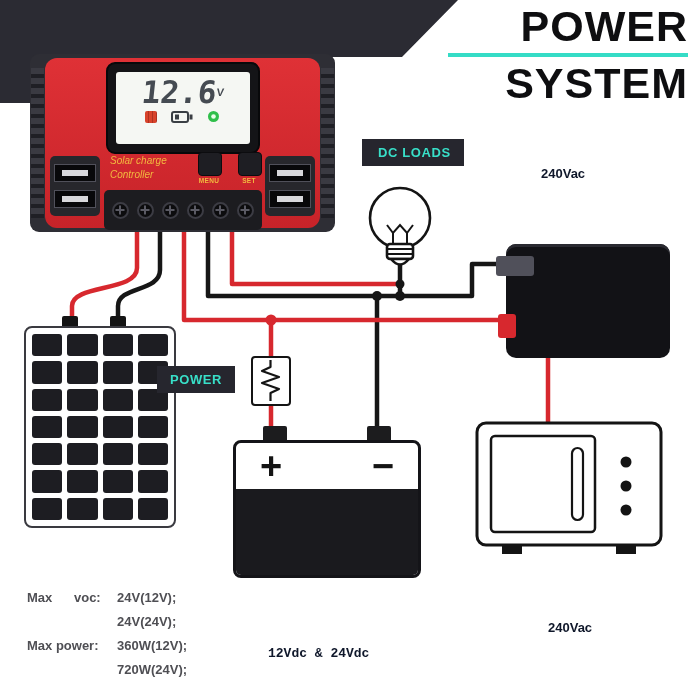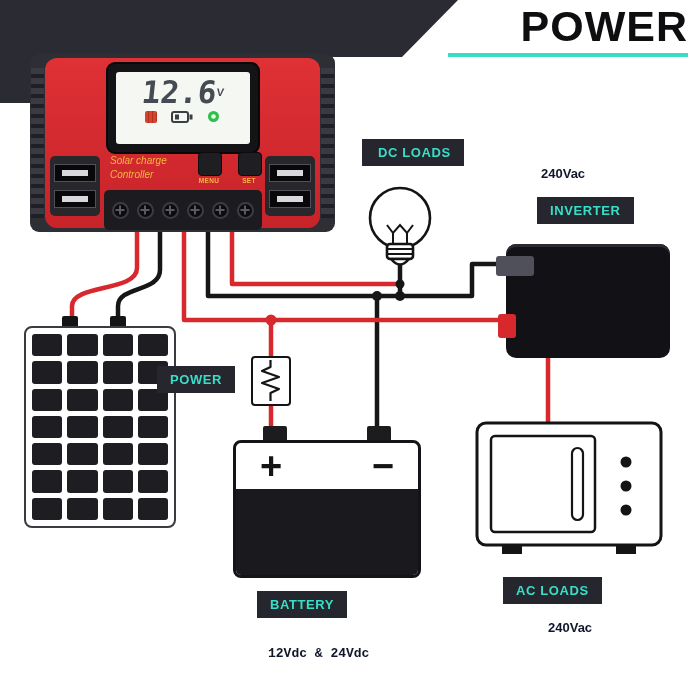--- a/index.html
+++ b/index.html
@@ -100,20 +100,21 @@
 </style>
 </head>
 <body>
 
 <div class="stage">
 
   <div class="banner"></div>
   <div class="titleblock">
     <div class="title-line">POWER</div>
     <div class="title-divider"></div>
+    <div class="title-line">SYSTEM</div>
   </div>
 
   <svg class="wires" width="700" height="700" viewBox="0 0 700 700">
     <g fill="none" stroke="#161616" stroke-width="4.5" stroke-linejoin="round">
       <path d="M160,218 V270 C160,292 118,286 118,306 V324"></path>
       <path d="M208,218 V296 H472 V264 H500"></path>
       <path d="M400,262 V296"></path>
       <path d="M377,296 V442"></path>
     </g>
     <g fill="none" stroke="#d7282e" stroke-width="4.5" stroke-linejoin="round">
@@ -260,23 +261,30 @@
     <rect x="17" y="16" width="104" height="96" rx="4" fill="none" stroke="#141414" stroke-width="2.5"></rect>
     <rect x="98" y="28" width="11" height="72" rx="5.5" fill="none" stroke="#141414" stroke-width="2.2"></rect>
     <circle cx="152" cy="42" r="5.5" fill="#141414"></circle>
     <circle cx="152" cy="66" r="5.5" fill="#141414"></circle>
     <circle cx="152" cy="90" r="5.5" fill="#141414"></circle>
     <rect x="28" y="125" width="20" height="9" fill="#141414"></rect>
     <rect x="142" y="125" width="20" height="9" fill="#141414"></rect>
   </svg>
 
   <div class="chip" style="left:362px;top:139px;padding-left:16px;">DC LOADS</div>
-  <div class="chip" style="left:537px;top:197px;">INVERTER</div>
   <div class="chip" style="left:157px;top:366px;">POWER</div>
-  <div class="chip" style="left:257px;top:591px;">BATTERY</div>
-  <div class="chip" style="left:503px;top:577px;">AC LOADS</div>
 
   <div class="note" style="left:541px;top:166px;">240Vac</div>
   <div class="note" style="left:548px;top:620px;">240Vac</div>
   <div class="note" style="left:268px;top:646px;font-family:Liberation Mono, monospace;">12Vdc &amp; 24Vdc</div>
 
+  <div class="specs">
+    <span class="lbl">Max      voc:</span>
+    <span class="val">24V(12V);</span>
+    <span class="lbl"></span>
+    <span class="val">24V(24V);</span>
+    <span class="lbl">Max power:</span>
+    <span class="val">360W(12V);</span>
+    <span class="lbl"></span>
+    <span class="val">720W(24V);</span>
+  </div>
 
 </div>
 
 </body></html>

